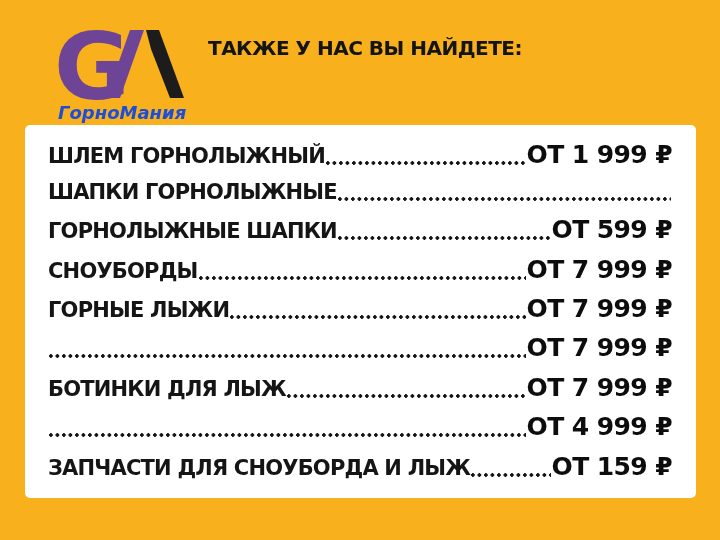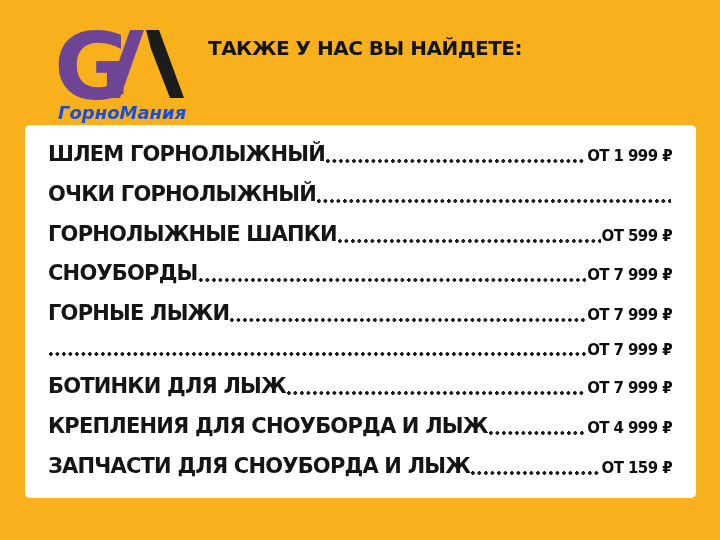--- a/index.html
+++ b/index.html
@@ -64,21 +64,21 @@
     flex:1;
     align-self:flex-end;
     height:8px;
     margin:0 1px;
     background-image:radial-gradient(circle at 2px 4px,#151515 1.6px,rgba(0,0,0,0) 1.9px);
     background-size:6.5px 8px;
     background-repeat:repeat-x;
     background-position:left bottom;
   }
   .price{
-    font-size:15px;
+    font-size:25px;
     font-weight:bold;
     color:#0d0d0d;
     letter-spacing:-0.6px;
     white-space:nowrap;
   }
 
   
   .watermark{
     position:absolute;right:0;bottom:0;
     width:130px;height:38px;
@@ -121,21 +121,21 @@
 
   <div class="card">
 
     <div class="row">
       <span class="item">ШЛЕМ ГОРНОЛЫЖНЫЙ</span>
       <span class="leader"></span>
       <span class="price">ОТ 1 999 ₽</span>
     </div>
 
     <div class="row">
-      <span class="item">ОЧКИ ГОРНОЛЫЖНЫЙ</span>
+      <span class="item">ШАПКИ ГОРНОЛЫЖНЫЕ</span>
       <span class="leader"></span>
     </div>
 
     <div class="row">
       <span class="item">ГОРНОЛЫЖНЫЕ ШАПКИ</span>
       <span class="leader"></span>
       <span class="price">ОТ 599 ₽</span>
     </div>
 
 
@@ -156,21 +156,20 @@
       <span class="price">ОТ 7 999 ₽</span>
     </div>
 
     <div class="row">
       <span class="item">БОТИНКИ ДЛЯ ЛЫЖ</span>
       <span class="leader"></span>
       <span class="price">ОТ 7 999 ₽</span>
     </div>
 
     <div class="row">
-      <span class="item">КРЕПЛЕНИЯ ДЛЯ СНОУБОРДА И ЛЫЖ</span>
       <span class="leader"></span>
       <span class="price">ОТ 4 999 ₽</span>
     </div>
 
     <div class="row">
       <span class="item">ЗАПЧАСТИ ДЛЯ СНОУБОРДА И ЛЫЖ</span>
       <span class="leader"></span>
       <span class="price">ОТ 159 ₽</span>
     </div>
 

